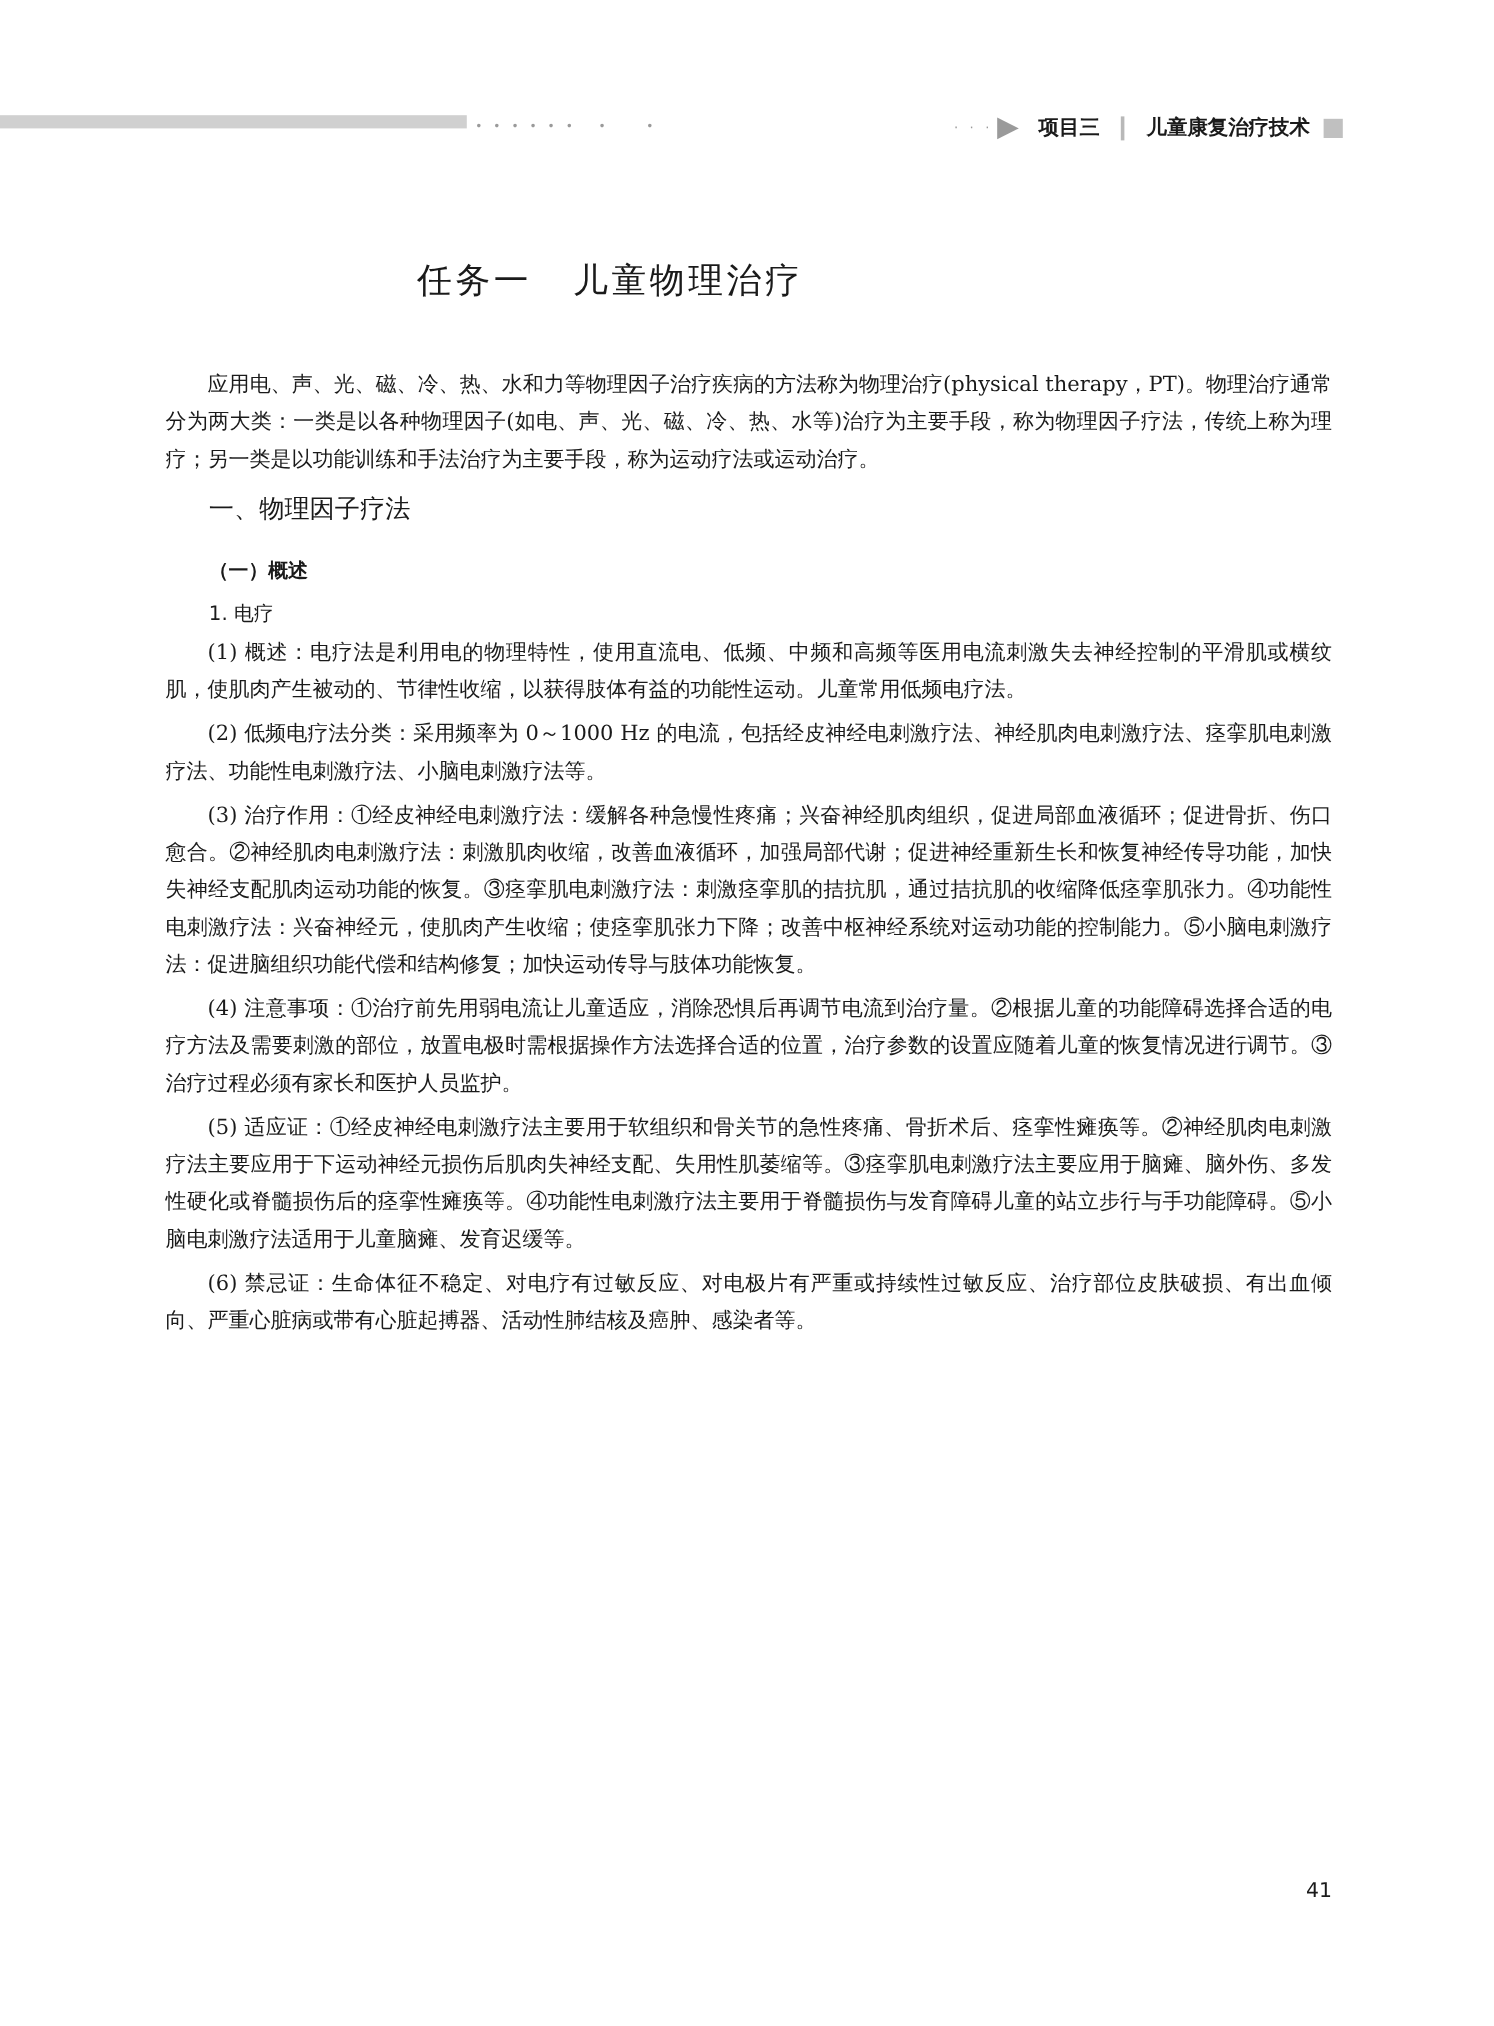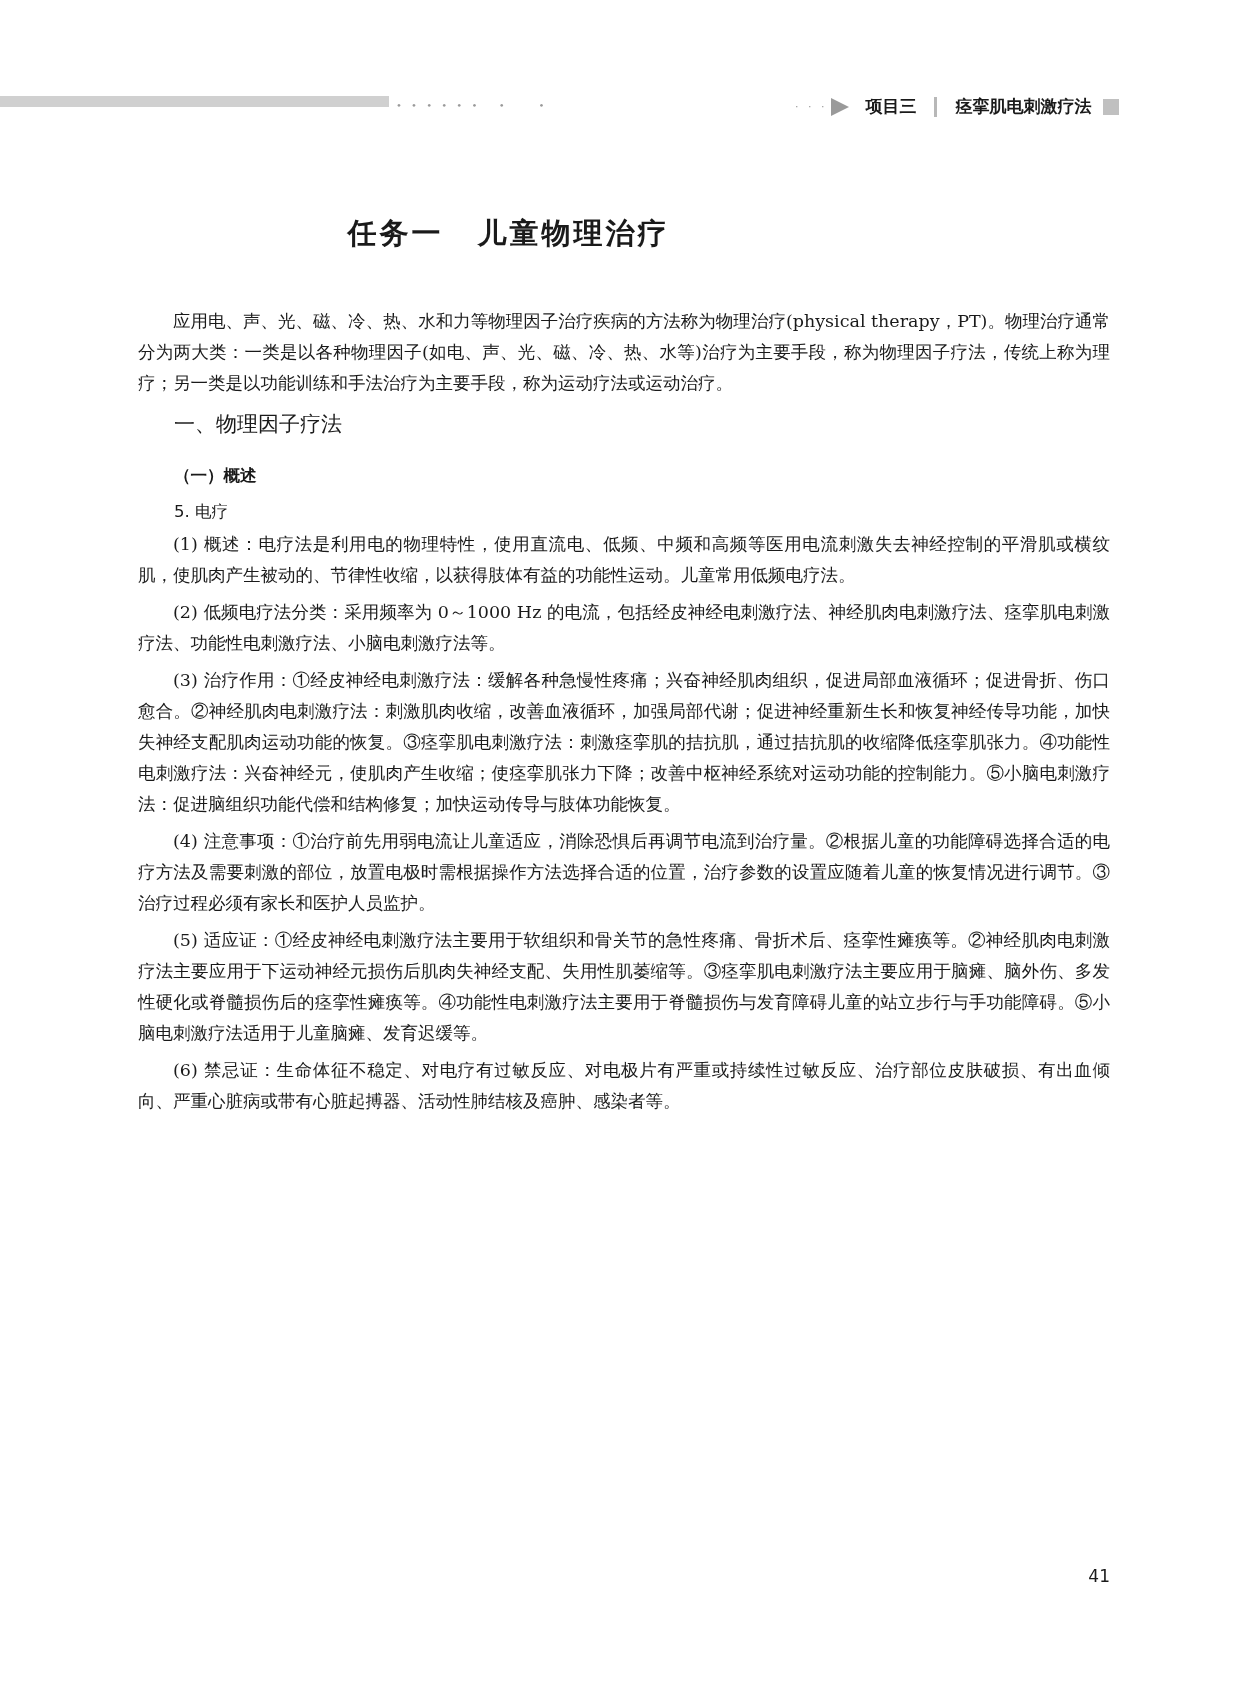--- a/index.html
+++ b/index.html
@@ -8,21 +8,21 @@
   .header-bar { position: absolute; left: 0; top: 96px; width: 389px; height: 11px; background: #d0d0d0; }
   .header-dots { position: absolute; left: 396px; top: 100px; font-size: 10px; color: #9a9a9a; letter-spacing: 3px; white-space: pre; }
   .running-head { position: absolute; left: 795px; top: 95px; display: flex; align-items: center;
                   font-family: "DejaVu Sans", sans-serif; font-size: 17px; font-weight: bold; color: #1a1a1a; }
   .rh-dots { color: #9a9a9a; font-size: 11px; letter-spacing: 3px; margin-right: 4px; font-weight: normal; }
   .rh-arrow { width: 0; height: 0; border-top: 9px solid transparent; border-bottom: 9px solid transparent;
               border-left: 18px solid #9a9a9a; margin-right: 16px; }
   .rh-sep { width: 3px; height: 20px; background: #b8b8b8; margin: 0 18px; }
   .rh-square { width: 16px; height: 16px; background: #c0c0c0; margin-left: 12px; }
   .title { position: absolute; left: 0; width: 1017px; top: 214px; text-align: center;
-           font-family: "DejaVu Sans", sans-serif; font-weight: bold; font-size: 29px; letter-spacing: 3px; }
+           font-family: "DejaVu Sans", sans-serif; font-weight: normal; font-size: 29px; letter-spacing: 3px; }
   .title .gap { display: inline-block; width: 34px; }
   .content { position: absolute; left: 138px; top: 306px; width: 972px; font-size: 17.5px; line-height: 31px; }
   p { margin: 0; text-indent: 2em; text-align: justify; }
   .h1 { font-family: "DejaVu Sans", sans-serif; font-size: 21px; margin: 8px 0 16px 36px; line-height: 34px; }
   .h2 { font-family: "DejaVu Sans", sans-serif; font-weight: bold; font-size: 16.5px; margin: 18px 0 4px 36px; line-height: 34px; }
   .h3 { font-family: "DejaVu Sans", sans-serif; font-size: 16.5px; margin: 4px 0 2px 36px; line-height: 30px; }
   .lead { font-family: "DejaVu Sans", sans-serif; font-weight: bold; font-size: 16.5px; margin-right: 14px; }
   .para { margin-bottom: 6px; }
   .page-number { position: absolute; right: 135px; top: 1566px; font-family: "DejaVu Sans", sans-serif; font-size: 17px; }
 </style>
@@ -30,37 +30,37 @@
 <body>
 
 <div class="header-bar"></div>
 <div class="header-dots">• • • • • •   •     •</div>
 
 <div class="running-head">
   <span class="rh-dots">· · ·</span>
   <span class="rh-arrow"></span>
   <span>项目三</span>
   <span class="rh-sep"></span>
-  <span>痉挛肌电刺激疗法</span>
+  <span>儿童康复治疗技术</span>
   <span class="rh-square"></span>
 </div>
 
 <div class="title">
   <span>任务一</span><span class="gap"></span><span>儿童物理治疗</span>
 </div>
 
 <div class="content">
   <p class="para">应用电、声、光、磁、冷、热、水和力等物理因子治疗疾病的方法称为物理治疗(physical therapy，PT)。物理治疗通常分为两大类：一类是以各种物理因子(如电、声、光、磁、冷、热、水等)治疗为主要手段，称为物理因子疗法，传统上称为理疗；另一类是以功能训练和手法治疗为主要手段，称为运动疗法或运动治疗。</p>
 
   <div class="h1">一、物理因子疗法</div>
 
   <div class="h2">（一）概述</div>
 
 
-  <div class="h3">5. 电疗</div>
+  <div class="h3">1. 电疗</div>
 
   <p class="para">(1) 概述：电疗法是利用电的物理特性，使用直流电、低频、中频和高频等医用电流刺激失去神经控制的平滑肌或横纹肌，使肌肉产生被动的、节律性收缩，以获得肢体有益的功能性运动。儿童常用低频电疗法。</p>
   <p class="para">(2) 低频电疗法分类：采用频率为 0～1000 Hz 的电流，包括经皮神经电刺激疗法、神经肌肉电刺激疗法、痉挛肌电刺激疗法、功能性电刺激疗法、小脑电刺激疗法等。</p>
   <p class="para">(3) 治疗作用：①经皮神经电刺激疗法：缓解各种急慢性疼痛；兴奋神经肌肉组织，促进局部血液循环；促进骨折、伤口愈合。②神经肌肉电刺激疗法：刺激肌肉收缩，改善血液循环，加强局部代谢；促进神经重新生长和恢复神经传导功能，加快失神经支配肌肉运动功能的恢复。③痉挛肌电刺激疗法：刺激痉挛肌的拮抗肌，通过拮抗肌的收缩降低痉挛肌张力。④功能性电刺激疗法：兴奋神经元，使肌肉产生收缩；使痉挛肌张力下降；改善中枢神经系统对运动功能的控制能力。⑤小脑电刺激疗法：促进脑组织功能代偿和结构修复；加快运动传导与肢体功能恢复。</p>
   <p class="para">(4) 注意事项：①治疗前先用弱电流让儿童适应，消除恐惧后再调节电流到治疗量。②根据儿童的功能障碍选择合适的电疗方法及需要刺激的部位，放置电极时需根据操作方法选择合适的位置，治疗参数的设置应随着儿童的恢复情况进行调节。③治疗过程必须有家长和医护人员监护。</p>
   <p class="para">(5) 适应证：①经皮神经电刺激疗法主要用于软组织和骨关节的急性疼痛、骨折术后、痉挛性瘫痪等。②神经肌肉电刺激疗法主要应用于下运动神经元损伤后肌肉失神经支配、失用性肌萎缩等。③痉挛肌电刺激疗法主要应用于脑瘫、脑外伤、多发性硬化或脊髓损伤后的痉挛性瘫痪等。④功能性电刺激疗法主要用于脊髓损伤与发育障碍儿童的站立步行与手功能障碍。⑤小脑电刺激疗法适用于儿童脑瘫、发育迟缓等。</p>
   <p class="para">(6) 禁忌证：生命体征不稳定、对电疗有过敏反应、对电极片有严重或持续性过敏反应、治疗部位皮肤破损、有出血倾向、严重心脏病或带有心脏起搏器、活动性肺结核及癌肿、感染者等。</p>
 </div>
 
 <div class="page-number">41</div>

